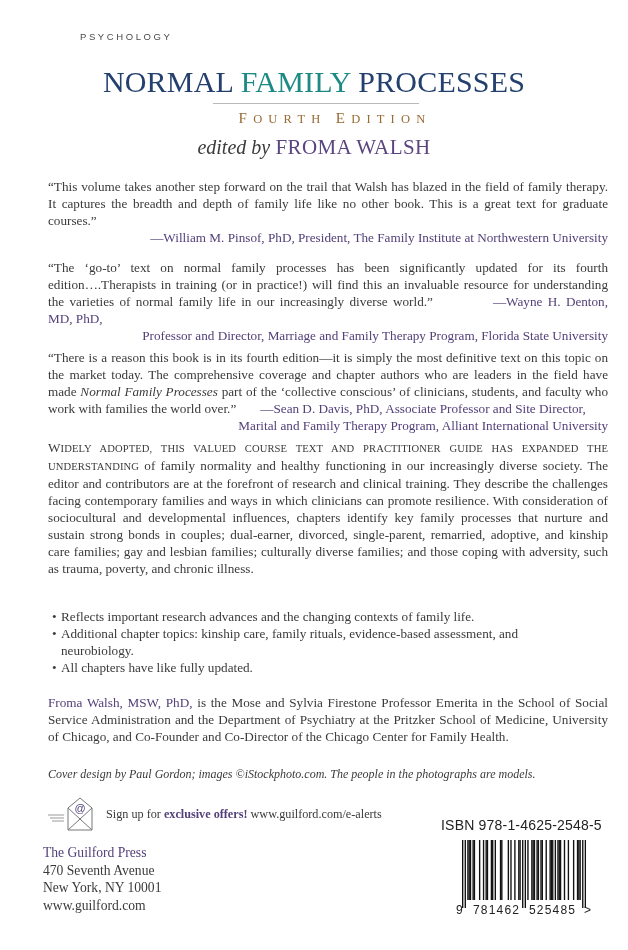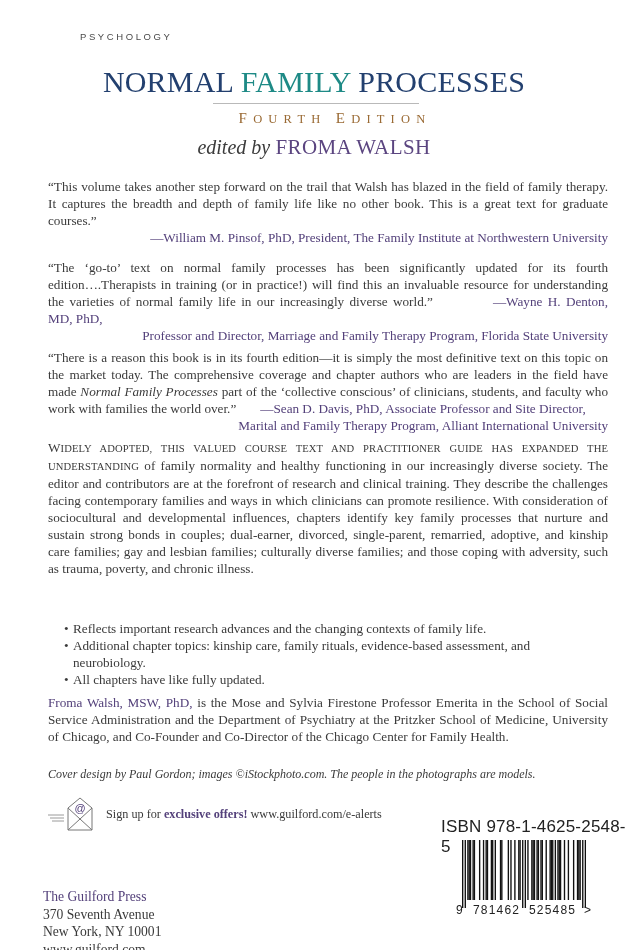--- a/index.html
+++ b/index.html
@@ -25,36 +25,36 @@
     .attr { text-align: right; color: #53407a; }
     .purple { color: #53407a; }
     .q1 { top: 178px; }
     .q2 { top: 259px; }
     .q3 { top: 349px; }
     .desc { top: 439px; text-align: justify; }
     .desc .sc { font-size: 10.6px; letter-spacing: 0.1px; }
     .desc .sc-cap { font-size: 13.2px; }
     .newed { top: 604px; }
     .newed .hdr { font-style: italic; }
-    .newed ul { margin: 16px; padding: 0; list-style: none; }
+    .newed ul { margin: 4px; padding: 0; list-style: none; }
     .newed li { position: relative; padding-left: 9px; }
     .newed li::before { content: "•"; position: absolute; left: 0; }
     .bio { top: 694px; text-align: justify; }
     .credits { top: 766px; font-style: italic; font-size: 12px; }
 
     .signup { position: absolute; left: 46px; top: 795px; height: 40px; width: 400px; }
     .signup .icon { position: absolute; left: 0; top: 0; width: 52px; height: 40px; }
     .signup .text { position: absolute; left: 60px; top: 12px; font-size: 12.2px; color: #3a3a3a; white-space: nowrap; }
     .signup .bold { color: #53407a; font-weight: bold; }
 
     .publisher { position: absolute; left: 43px; top: 844px; font-size: 13.6px; line-height: 17.5px; color: #3a3a3a; }
-    .publisher .pname { color: #53407a; margin-top: 44px; }
+    .publisher .pname { color: #53407a; }
 
     .isbn-label { position: absolute; left: 441px; top: 817px; font-family: "Liberation Sans", sans-serif;
-      font-size: 17px; color: #222; letter-spacing: 0.2px; }
+      font-size: 14px; color: #222; letter-spacing: 0.2px; }
     .barcode { position: absolute; left: 462px; top: 840px; width: 124px; height: 68px; }
     .bc-digits { position: absolute; top: 903px; font-family: "Liberation Sans", sans-serif; font-size: 12px; color: #222; }
   </style>
 </head>
 <body>
 
 <div class="category">PSYCHOLOGY</div>
 
 <div class="title">
   <span class="w1">NORMAL</span>
@@ -105,21 +105,21 @@
     <polygon points="22,13 34,3 46,13 46,35 22,35" fill="#fff" stroke="#777" stroke-width="1"></polygon>
     <polyline points="22,35 34,24 46,35" fill="none" stroke="#777" stroke-width="1"></polyline>
     <polyline points="22,13 34,24 46,13" fill="none" stroke="#777" stroke-width="1"></polyline>
     <text x="34" y="17" text-anchor="middle" font-size="11" font-family="Liberation Sans, sans-serif" fill="#53407a">@</text>
   </svg>
   <span class="text"><span>Sign up for </span><span class="bold">exclusive offers!</span><span> www.guilford.com/e-alerts</span></span>
 </div>
 
 <div class="publisher">
   <div class="pname">The Guilford Press</div>
-  <div>370 Seventh Avenue</div>
+  <div>470 Seventh Avenue</div>
   <div>New York, NY 10001</div>
   <div>www.guilford.com</div>
 </div>
 
 <div class="isbn-label">ISBN 978-1-4625-2548-5</div>
 <svg class="barcode" id="barcode" viewBox="0 0 124 68" preserveAspectRatio="none">
     <rect x="0.00" y="0" width="1.36" height="68" fill="#111"></rect>
     <rect x="2.61" y="0" width="1.36" height="68" fill="#111"></rect>
     <rect x="5.22" y="0" width="1.36" height="60" fill="#111"></rect>
     <rect x="6.53" y="0" width="1.36" height="60" fill="#111"></rect>

